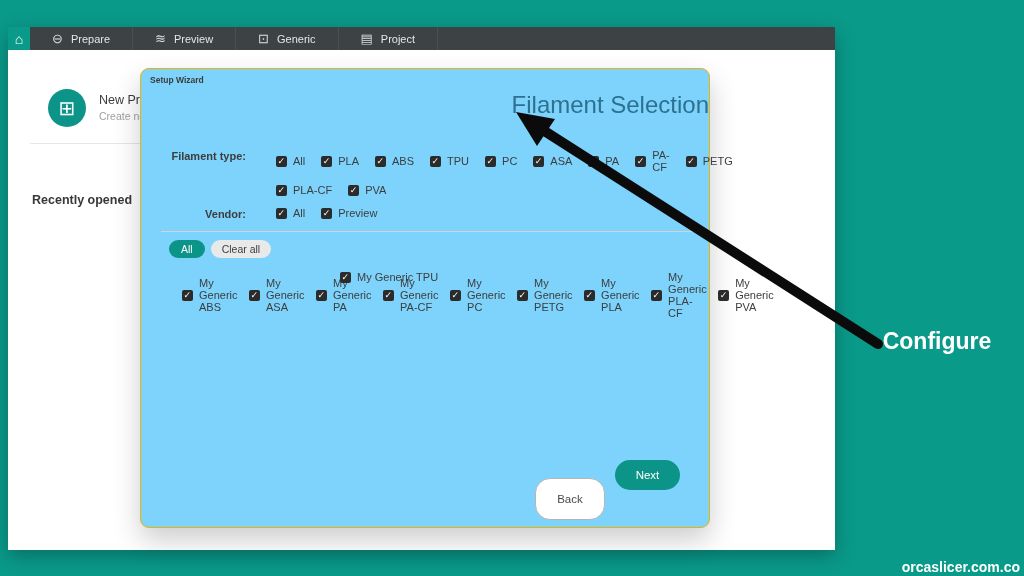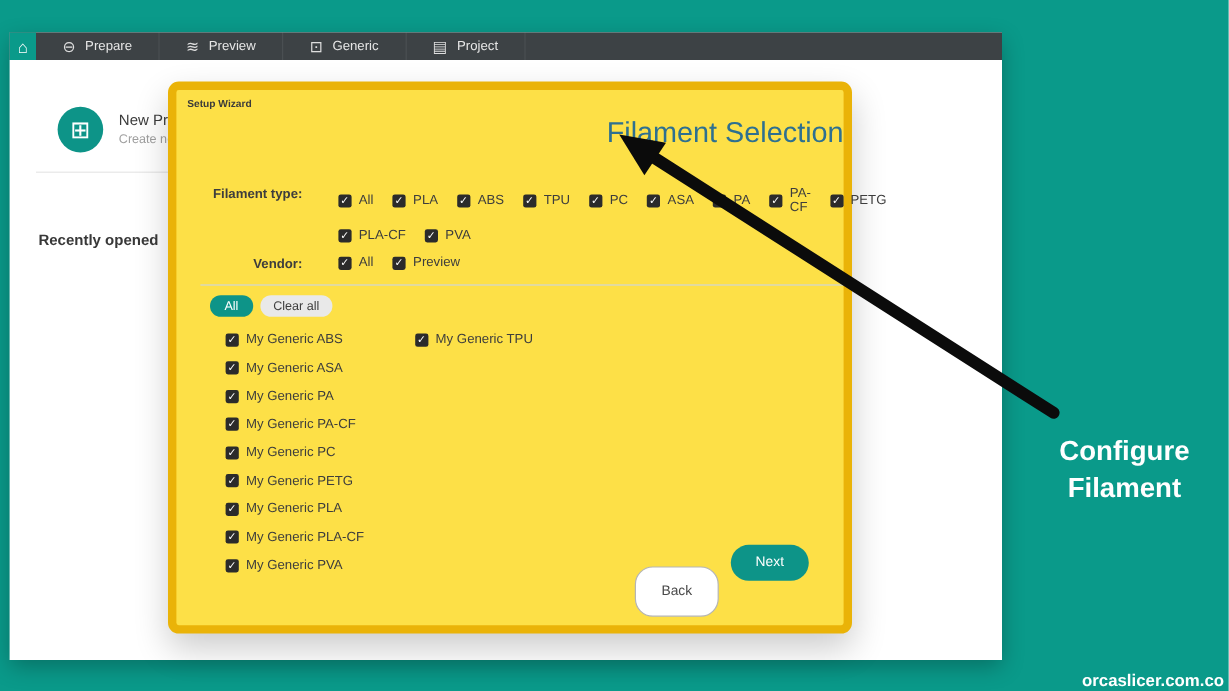--- a/index.html
+++ b/index.html
@@ -21,56 +21,56 @@
   
   .new-project { position:absolute; left:40px; top:62px; display:flex; gap:13px; }
   .np-icon { width:38px; height:38px; border-radius:50%; background:#0d9488; color:#fff;
              font-size:20px; display:flex; align-items:center; justify-content:center; cursor:pointer; }
   .np-title { font-size:12.5px; color:#3c3c3c; margin-top:4px; white-space:nowrap; }
   .np-sub { font-size:10.5px; color:#9f9f9f; margin-top:3px; white-space:nowrap; }
   .home-divider { position:absolute; left:22px; top:116px; width:370px; height:1px; background:#e6e6e6; }
   .recent { position:absolute; left:24px; top:166px; font-size:12.5px; font-weight:bold; color:#383838; }
 
   
-  .dialog { position:absolute; left:140px; top:68px; width:570px; height:460px; background:#fde047;
-            border:7px solid #eab308; border-radius:9px; box-shadow:0 12px 28px rgba(0,0,0,.2); z-index:5; }
+  .dialog { position:absolute; left:140px; top:68px; width:570px; height:460px; background:#7dd3fc;
+            border:1px solid #eab308; border-radius:9px; box-shadow:0 12px 28px rgba(0,0,0,.2); z-index:5; }
   .dlg-title { padding:6px 9px 4px; font-size:8.5px; font-weight:bold; color:#3b3b3b; }
   .dlg-heading { text-align:right; margin-top:2px; font-size:24px; font-weight:400; color:#2e7090; }
 
   .form { margin-top:30px; }
   .frow { display:flex; margin-bottom:11px; align-items:flex-start; }
   .flabel { width:105px; text-align:right; font-size:11px; font-weight:bold; color:#3d3d3d; flex:none; padding-top:1px; }
   .fitems { display:flex; gap:16px; margin-left:30px; }
   .citem { display:flex; align-items:center; gap:6px; font-size:11px; color:#3d3d3d; cursor:pointer; }
   .cb { width:11px; height:11px; background:#2b2b2b; border-radius:2px; position:relative; flex:none; }
   .cb::after { content:"\2713"; color:#fff; font-size:9px; line-height:11px; position:absolute; left:1.5px; top:0; }
 
   .sep { margin-left:20px; height:1px; background:#cfd6d8; }
   .filter-row { margin:8px 0 0 28px; display:flex; gap:6px; }
   .btn-all { background:#0d9488; color:#fff; border:none; border-radius:9px; font-size:10.5px;
              padding:3px 12px; cursor:pointer; font-family:inherit; }
   .btn-clear { background:#e9e9e9; color:#3d3d3d; border:none; border-radius:9px; font-size:10.5px;
                padding:3px 11px; cursor:pointer; font-family:inherit; }
 
   .fil-cols { margin:13px 0 0 41px; display:flex; }
-  .fil-col-left { width:158px; display:flex; flex-direction:column; gap:11.5px; }
+  .fil-col-left { width:158px; display:flex; flex-direction:row; gap:11.5px; }
   .fil-col-right { display:flex; flex-direction:column; gap:11.5px; }
 
   .dlg-actions { position:absolute; right:29px; bottom:7px; display:flex; gap:10px; }
   .btn-back { width:70px; height:42px; border-radius:15px; background:#fff; border:1px solid #b5b5b5;
               color:#4a4a4a; font-size:11.5px; display:flex; align-items:center; justify-content:center;
               cursor:pointer; font-family:inherit;margin-top:18px; }
   .btn-next { width:65px; height:30px; border-radius:15px; background:#0d9488; border:none; color:#fff;
               font-size:11.5px; display:flex; align-items:center; justify-content:center; cursor:pointer;
               font-family:inherit; }
 
   
   .arrow-svg { position:absolute; left:0; top:0; z-index:10; pointer-events:none; }
   .annotation { position:absolute; left:866px; top:326px; width:142px; text-align:center; color:#fff;
-                font-weight:bold; font-size:23px; line-height:1.35; z-index:11;margin-top:34px; }
+                font-weight:bold; font-size:23px; line-height:1.35; z-index:11; }
   .site { position:absolute; right:4px; bottom:1px; color:#fff; font-weight:bold; font-size:14px; z-index:11; }
 </style>
 </head>
 <body>
 
 <div class="stage">
 
   <div class="app">
     <div class="topbar">
       <div class="home-btn">
@@ -264,17 +264,16 @@
     </div>
   </div>
 
   <svg class="arrow-svg" width="1024" height="576">
     <line x1="546" y1="132" x2="878" y2="344" stroke="#0b0b0b" stroke-width="10" stroke-linecap="round"></line>
     <polygon points="516,112 555,119 537,146" fill="#0b0b0b"></polygon>
   </svg>
 
   <div class="annotation">
     <div>Configure</div>
-    <div>Filament</div>
   </div>
 
   <div class="site">orcaslicer.com.co</div>
 </div>
 
 </body></html>

